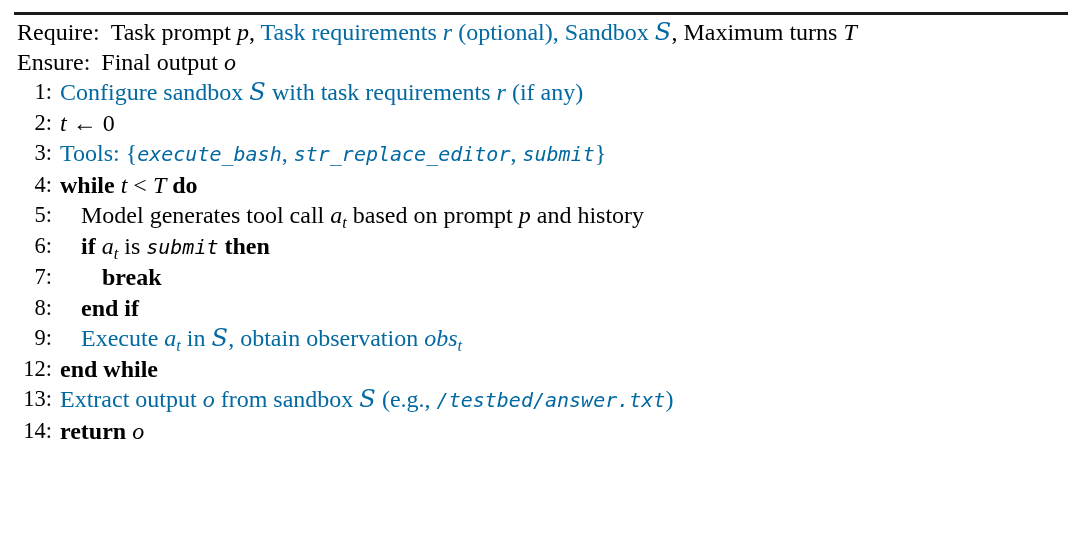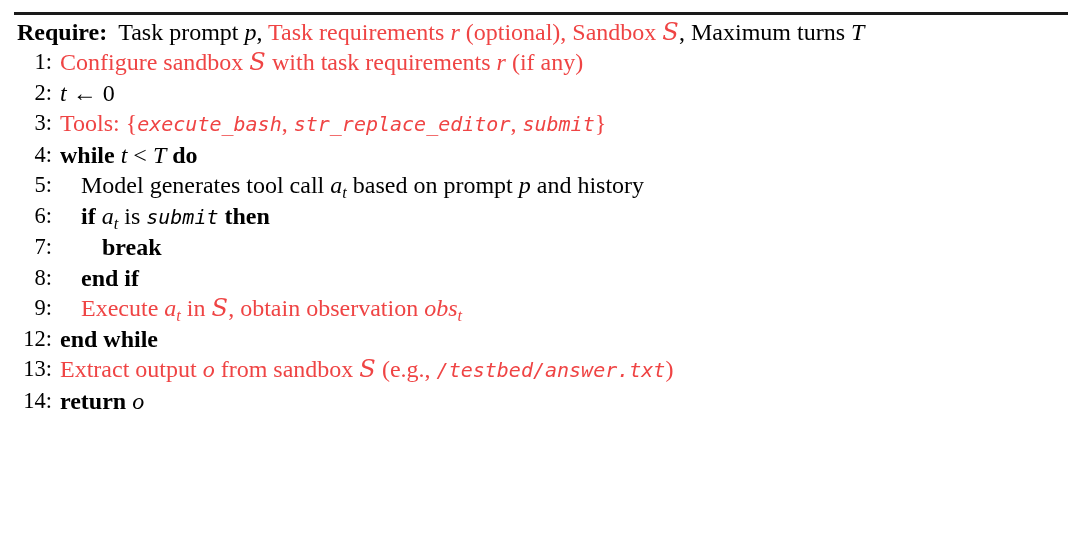--- a/index.html
+++ b/index.html
@@ -40,21 +40,21 @@
   .alg-body {
     padding-top: 2px;
   }
   .io-line {
     font-size: 24px;
     line-height: 30px;
     padding-left: 3px;
     white-space: nowrap;
   }
   .io-line .kw {
-    font-weight: bold;
+    font-weight: normal;
   }
   .step {
     display: flex;
     font-size: 24px;
     line-height: 30.5px;
     white-space: nowrap;
   }
   .step .num {
     width: 46px;
     min-width: 46px;
@@ -63,21 +63,21 @@
     box-sizing: border-box;
     color: #000;
     font-size: 22.5px;
   }
   .step .txt {
     flex: 1;
   }
   .ind0 { padding-left: 0px; }
   .ind1 { padding-left: 21px; }
   .ind2 { padding-left: 42px; }
-  .purple { color: #ef4444; }
+  .purple { color: #0369a1; }
   .mono {
     font-family: "DejaVu Sans Mono", "Liberation Mono", monospace;
     font-size: 20px;
     font-style: italic;
   }
   .mi {
     font-style: italic;
     font-family: "Liberation Serif", "DejaVu Serif", serif;
   }
   .cal {
@@ -104,20 +104,23 @@
 
 
   <div class="rule-thin"></div>
 
   <div class="alg-body">
 
     <div class="io-line">
       <span class="kw">Require:</span><span class="spw"></span><span>Task prompt </span><span class="mi">p</span><span>, </span><span class="purple">Task requirements <span class="mi">r</span> (optional), Sandbox <span class="cal">S</span></span><span>, Maximum turns </span><span class="mi">T</span>
     </div>
 
+    <div class="io-line">
+      <span class="kw">Ensure:</span><span class="spw"></span><span>Final output </span><span class="mi">o</span>
+    </div>
 
     <div class="step">
       <span class="num">1:</span>
       <span class="txt ind0 purple"><span>Configure sandbox</span> <span class="cal">S</span> <span>with task requirements</span> <span class="mi">r</span> <span>(if any)</span></span>
     </div>
 
     <div class="step">
       <span class="num">2:</span>
       <span class="txt ind0"><span class="mi">t</span> <span>←</span> <span>0</span></span>
     </div>

